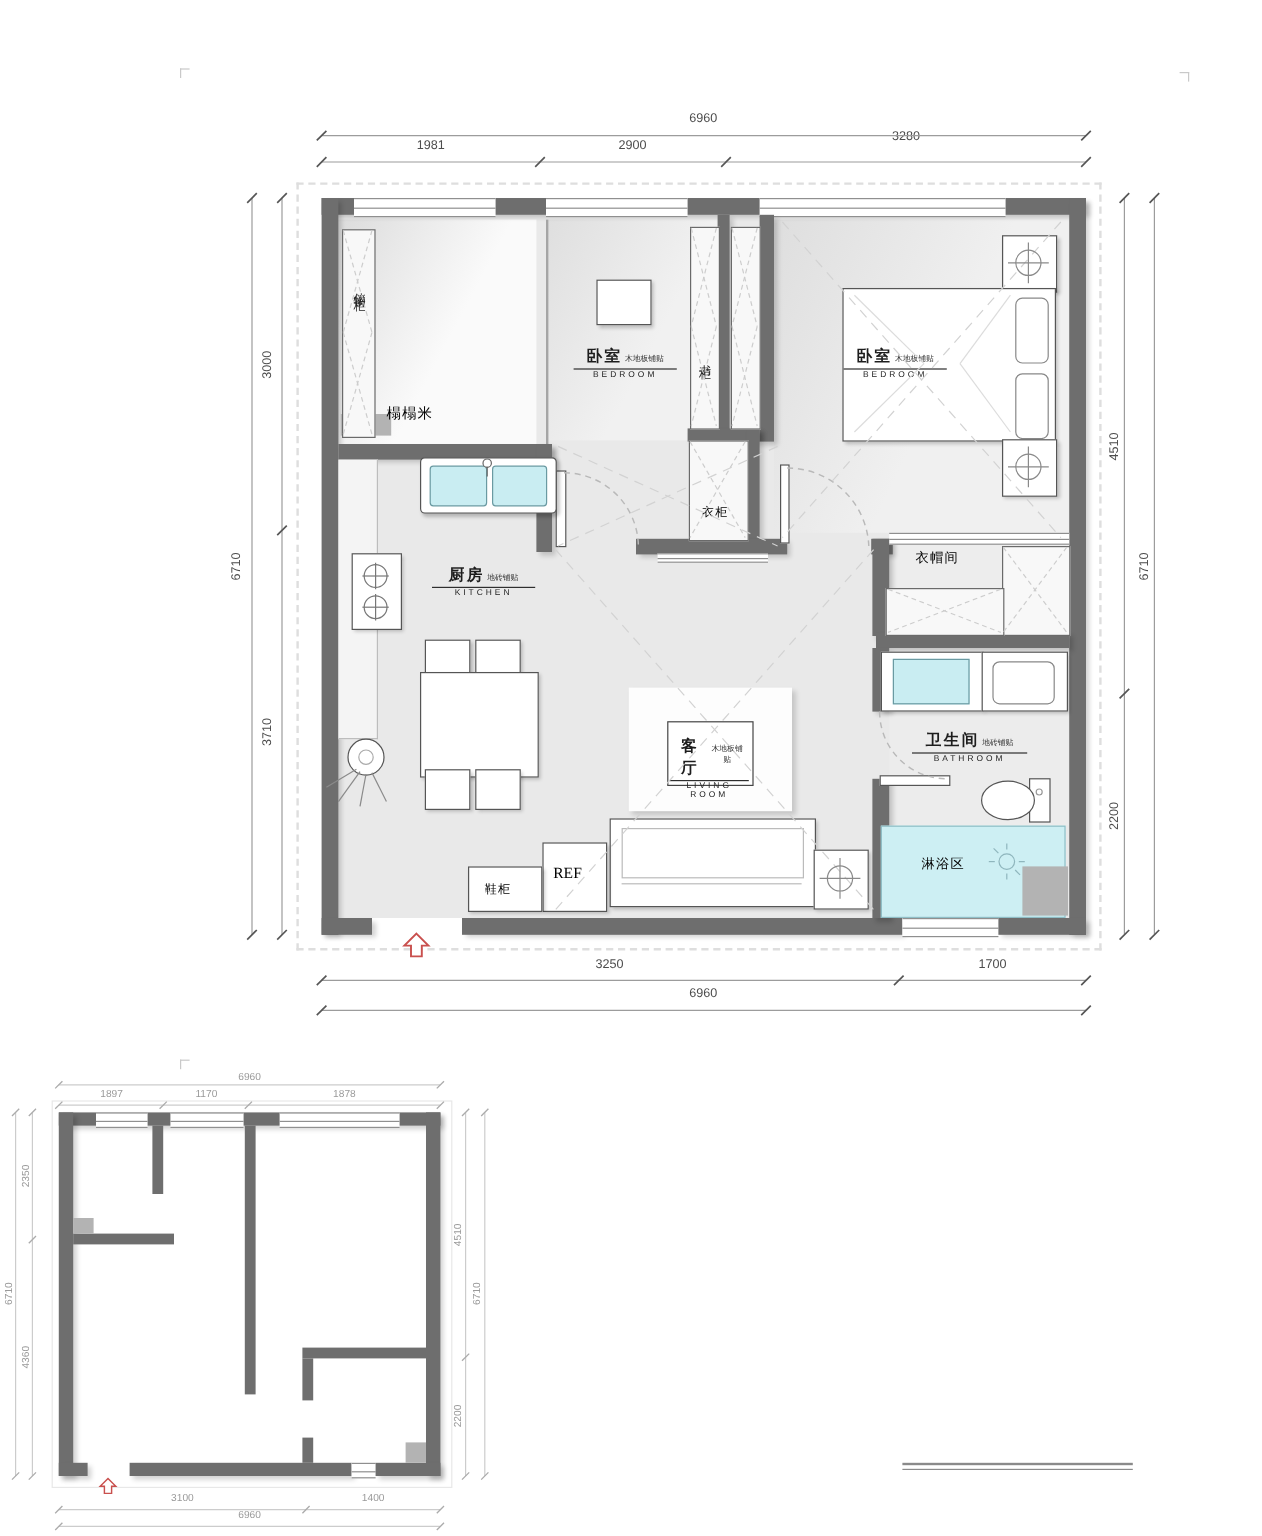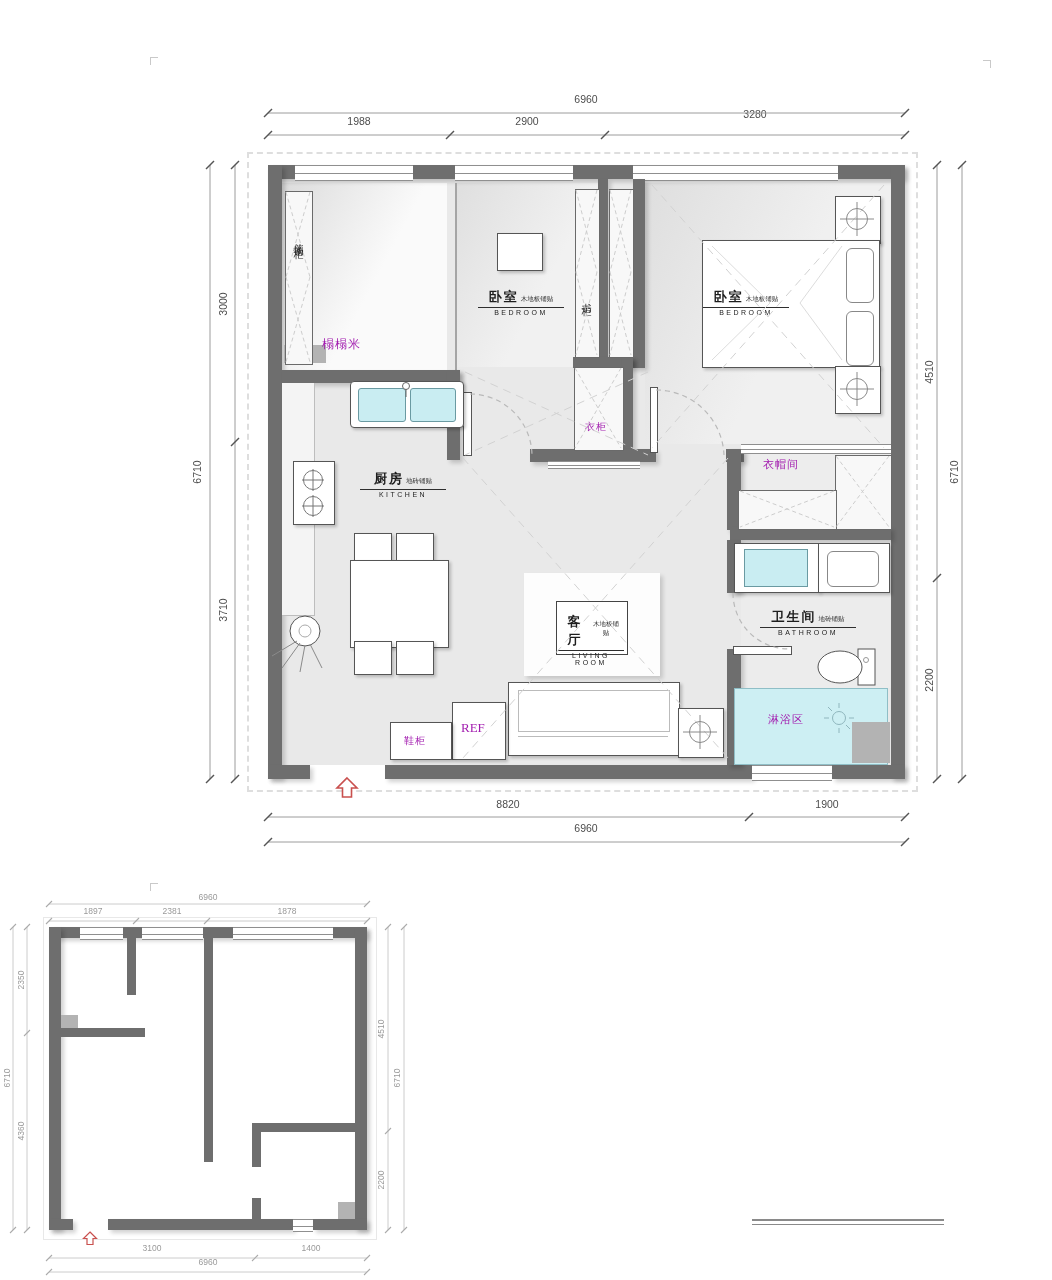--- a/index.html
+++ b/index.html
@@ -13,21 +13,21 @@
   .floor{position:absolute;background:#e9e9e9;}
   .win{position:absolute;background:#fff;border-top:1px solid #8f8f8f;border-bottom:1px solid #8f8f8f;}
   .win::after{content:"";position:absolute;left:0;right:0;top:50%;border-top:1px solid #8f8f8f;}
   .furn{position:absolute;background:#fff;border:1px solid #555;box-shadow:2px 2px 3px rgba(0,0,0,.22);}
   .cab{position:absolute;background:#f8f8f8;border:1px solid #6a6a6a;}
   .gray{position:absolute;background:#b3b3b3;}
   .dim{position:absolute;width:56px;height:12px;line-height:12px;text-align:center;
        font-size:10.5px;color:#4d4d4d;}
   .dimv{transform:rotate(-90deg);}
   .dim-lo{width:44px;height:10px;line-height:10px;font-size:8.5px;color:#9a9a9a;}
-  .slabel{position:absolute;font-size:11px;color:#a21caf;letter-spacing:1px;white-space:nowrap;}
+  .slabel{position:absolute;font-size:11px;color:#000000;letter-spacing:1px;white-space:nowrap;}
   .vlabel{position:absolute;writing-mode:vertical-rl;font-size:10px;color:#222;letter-spacing:3px;white-space:nowrap;}
   .room-label{position:absolute;text-align:center;color:#1d1d1d;}
   .room-label .l1{display:flex;align-items:baseline;justify-content:center;gap:2px;
        border-bottom:1px solid #2e2e2e;padding:0 3px 1px 3px;}
   .room-label .zh{font-size:13px;font-weight:600;letter-spacing:2px;}
   .room-label .note{font-size:6.5px;color:#333;}
   .room-label .en{font-size:7px;letter-spacing:2.5px;padding-top:1px;color:#222;}
   .shade{position:absolute;pointer-events:none;}
   .title{position:absolute;font-family:"DejaVu Serif",serif;font-style:italic;
          font-size:27px;color:#333;letter-spacing:7px;white-space:nowrap;}
@@ -166,25 +166,25 @@
   </div>
   <div class="room-label" style="left:760px;top:608px;width:96px">
     <div class="l1">
         <span class="zh">卫生间</span>
         <span class="note">地砖铺贴</span>
       </div>
     <div class="en">BATHROOM</div>
   </div>
 
   <div class="dim" style="left:558px;top:93px">6960</div>
-  <div class="dim" style="left:331px;top:115px">1988</div>
+  <div class="dim" style="left:331px;top:115px">1981</div>
   <div class="dim" style="left:499px;top:115px">2900</div>
   <div class="dim" style="left:727px;top:108px">3280</div>
-  <div class="dim" style="left:480px;top:798px">8820</div>
-  <div class="dim" style="left:799px;top:798px">1900</div>
+  <div class="dim" style="left:480px;top:798px">3250</div>
+  <div class="dim" style="left:799px;top:798px">1700</div>
   <div class="dim" style="left:558px;top:822px">6960</div>
   <div class="dim dimv" style="left:195px;top:298px">3000</div>
   <div class="dim dimv" style="left:195px;top:604px">3710</div>
   <div class="dim dimv" style="left:169px;top:466px">6710</div>
   <div class="dim dimv" style="left:901px;top:366px">4510</div>
   <div class="dim dimv" style="left:901px;top:674px">2200</div>
   <div class="dim dimv" style="left:926px;top:466px">6710</div>
 
   <div class="boundary2" style="left:43px;top:917px;width:332px;height:321px"></div>
   <div class="w wsh" style="left:49px;top:927px;width:318px;height:11px"></div>
@@ -201,21 +201,21 @@
   <div class="w" style="left:61px;top:1028px;width:84px;height:9px"></div>
   <div class="gray" style="left:61px;top:1015px;width:17px;height:13px"></div>
   <div class="w" style="left:204px;top:938px;width:9px;height:224px"></div>
   <div class="w" style="left:252px;top:1123px;width:103px;height:9px"></div>
   <div class="w" style="left:252px;top:1132px;width:9px;height:35px"></div>
   <div class="w" style="left:252px;top:1198px;width:9px;height:21px"></div>
   <div class="gray" style="left:338px;top:1202px;width:17px;height:17px"></div>
 
   <div class="dim dim-lo" style="left:186px;top:892px">6960</div>
   <div class="dim dim-lo" style="left:71px;top:906px">1897</div>
-  <div class="dim dim-lo" style="left:150px;top:906px">2381</div>
+  <div class="dim dim-lo" style="left:150px;top:906px">1170</div>
   <div class="dim dim-lo" style="left:265px;top:906px">1878</div>
   <div class="dim dim-lo" style="left:130px;top:1243px">3100</div>
   <div class="dim dim-lo" style="left:289px;top:1243px">1400</div>
   <div class="dim dim-lo" style="left:186px;top:1257px">6960</div>
   <div class="dim dim-lo dimv" style="left:-1px;top:975px">2350</div>
   <div class="dim dim-lo dimv" style="left:-1px;top:1126px">4360</div>
   <div class="dim dim-lo dimv" style="left:-15px;top:1073px">6710</div>
   <div class="dim dim-lo dimv" style="left:359px;top:1024px">4510</div>
   <div class="dim dim-lo dimv" style="left:359px;top:1175px">2200</div>
   <div class="dim dim-lo dimv" style="left:375px;top:1073px">6710</div>

